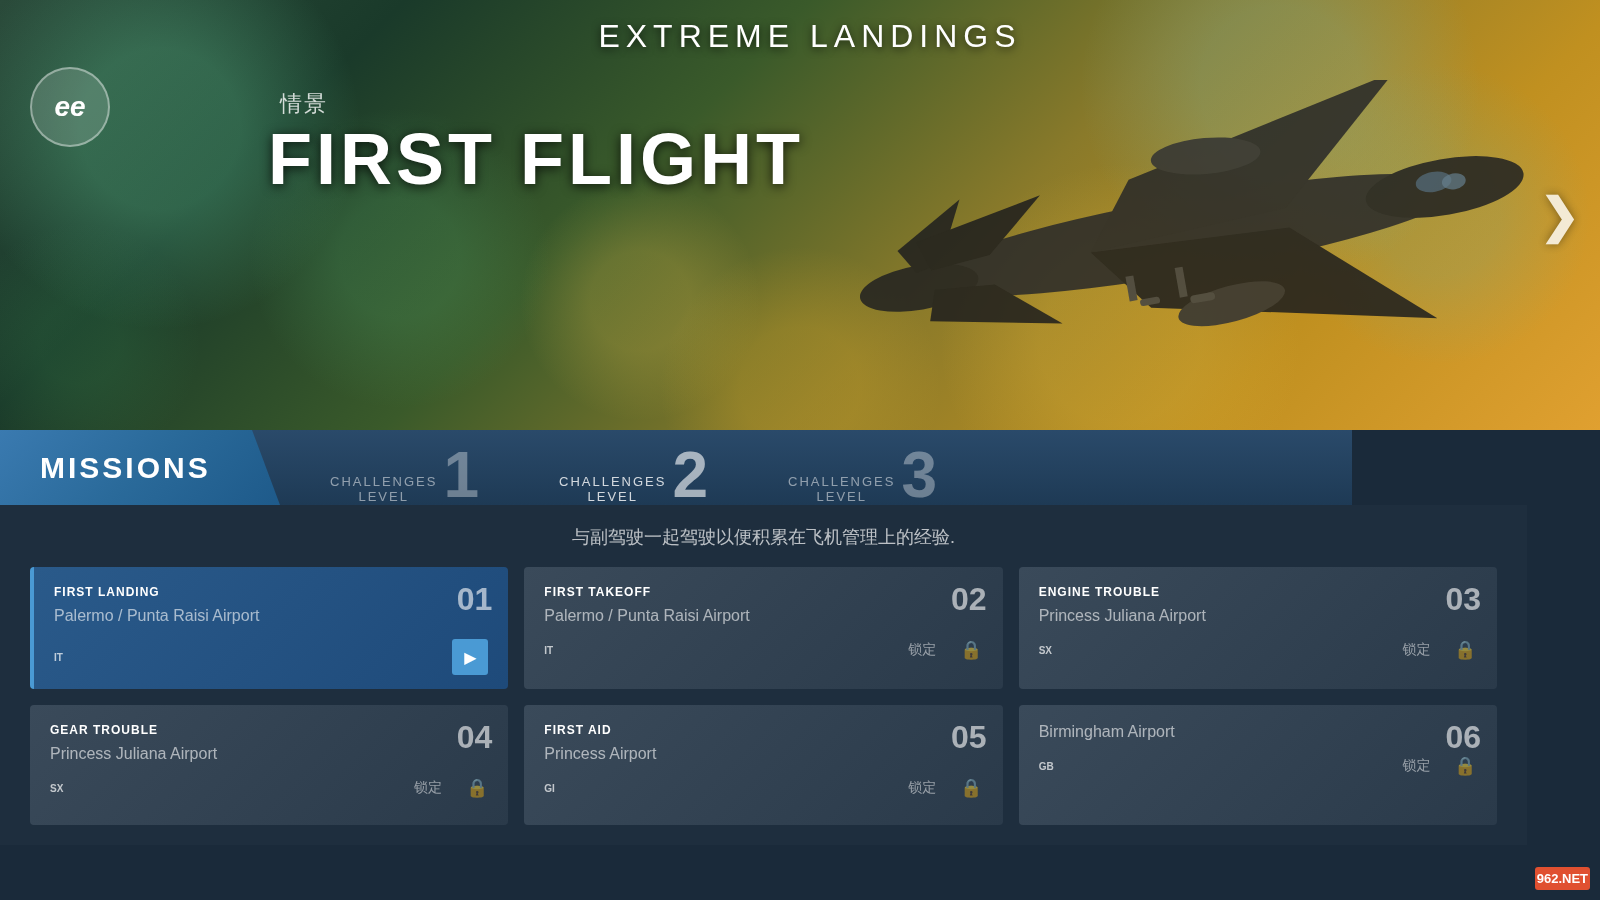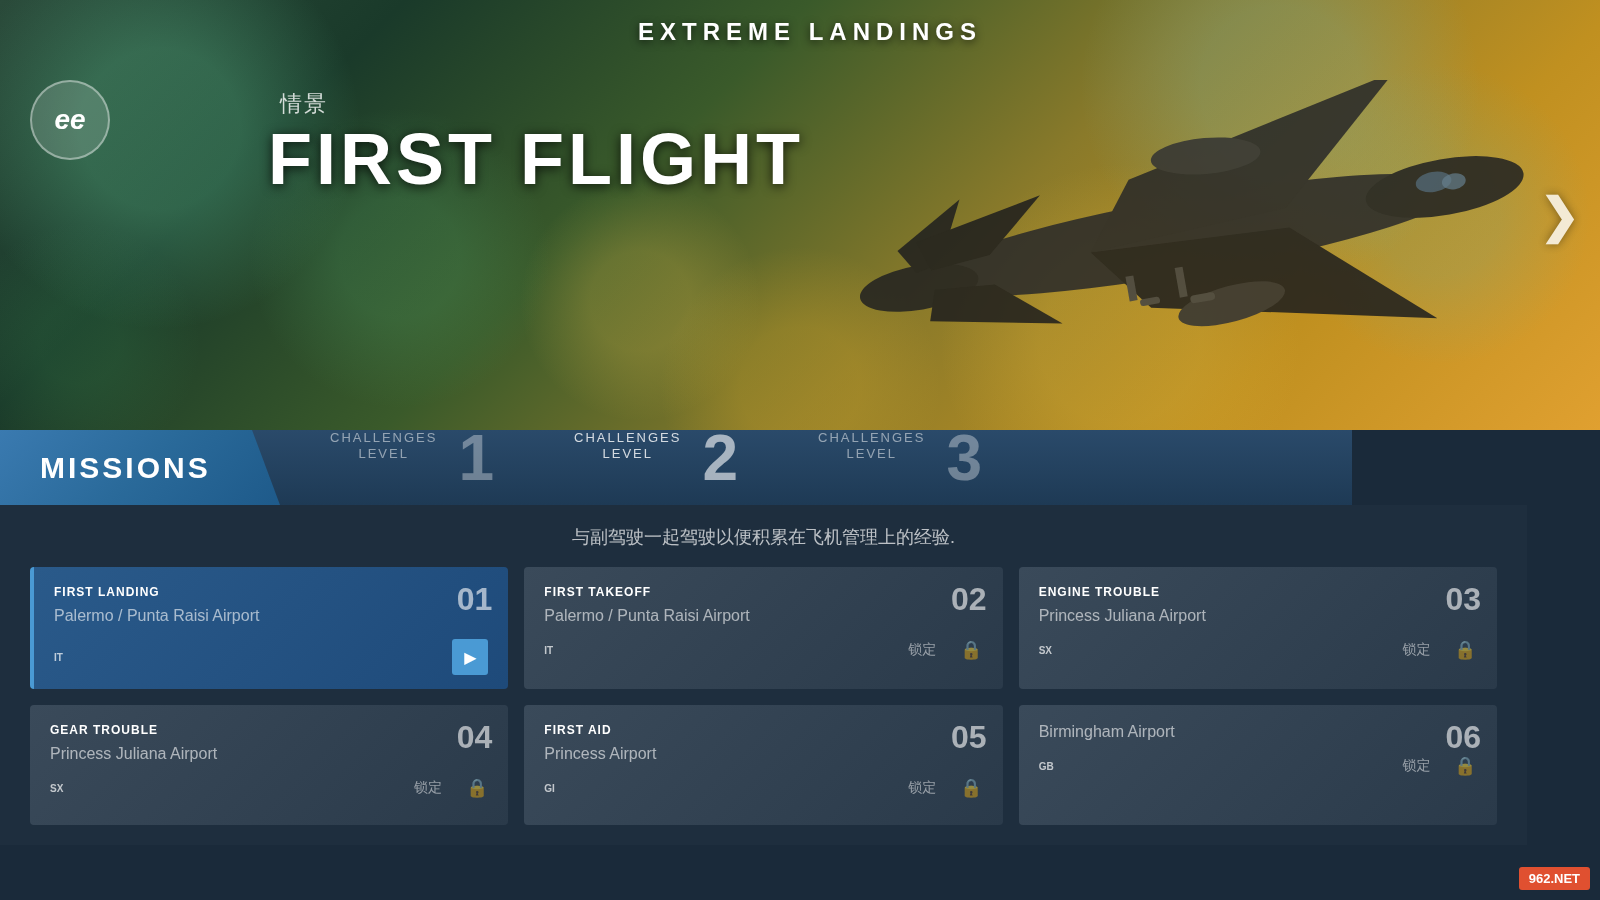--- a/index.html
+++ b/index.html
@@ -34,30 +34,30 @@
         radial-gradient(circle at 40% 70%, rgba(240,200,80,0.2) 50px, transparent 120px);
     }
 
     #hero-title {
       position: absolute;
       top: 18px;
       left: 0;
       right: 0;
       text-align: center;
       color: white;
-      font-size: 24px;
-      font-weight: bold;
+      font-size: 32px;
+      font-weight: normal;
       letter-spacing: 6px;
       text-shadow: 0 2px 8px rgba(0,0,0,0.7);
       padding-left: 20px;
     }
 
     #hero-logo {
       position: absolute;
-      top: 80px;
+      top: 67px;
       left: 30px;
       width: 80px;
       height: 80px;
       border-radius: 50%;
       background: rgba(255,255,255,0.15);
       border: 2px solid rgba(255,255,255,0.4);
       display: flex;
       align-items: center;
       justify-content: center;
       color: white;
@@ -130,24 +130,25 @@
 
     #missions-tab span {
       color: white;
       font-size: 30px;
       font-weight: bold;
       letter-spacing: 3px;
     }
 
     .challenge-tab {
       display: flex;
-      align-items: flex-start;
+      align-items: flex-end;
       padding: 0 30px 0 50px;
-      gap: 16px;
+      gap: 1px;
       cursor: pointer;
+      margin-top: 32px;
     }
 
     .challenge-tab .tab-text {
       text-align: center;
     }
 
     .challenge-tab .tab-label {
       color: rgba(255,255,255,0.5);
       font-size: 13px;
       letter-spacing: 2px;
@@ -265,21 +266,21 @@
       font-size: 18px;
     }
 
     #watermark {
       position: fixed;
       bottom: 10px;
       right: 10px;
       background: #e05030;
       color: white;
       font-size: 13px;
-      padding: 4px 10px;
+      padding: 4px 2px;
       border-radius: 3px;
       font-weight: bold;
       z-index: 100;
     }
   </style>
 </head>
 <body>
 
 <div id="hero">
   <div id="hero-bokeh"></div>

